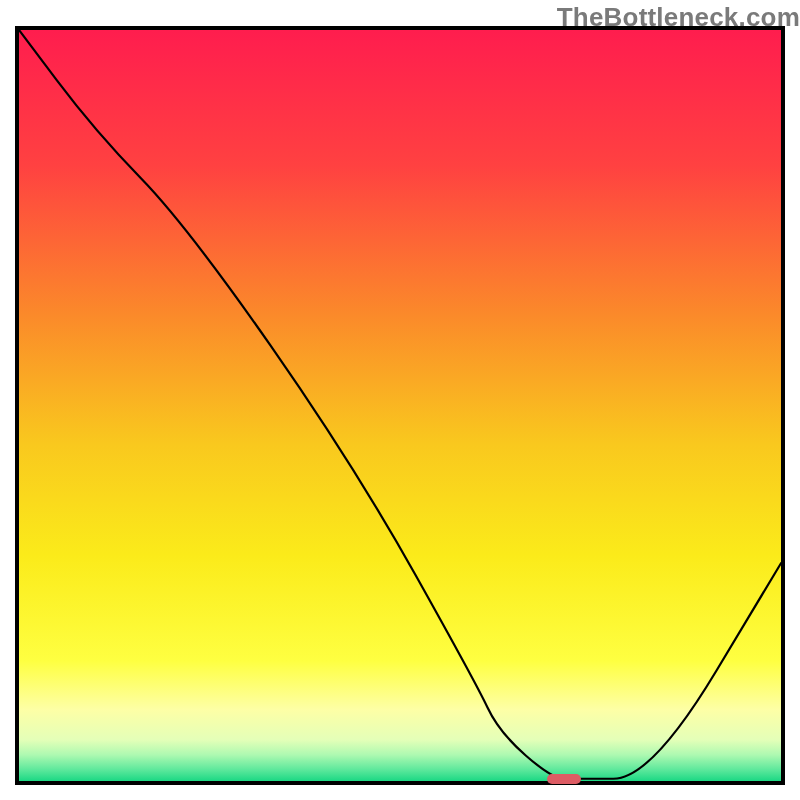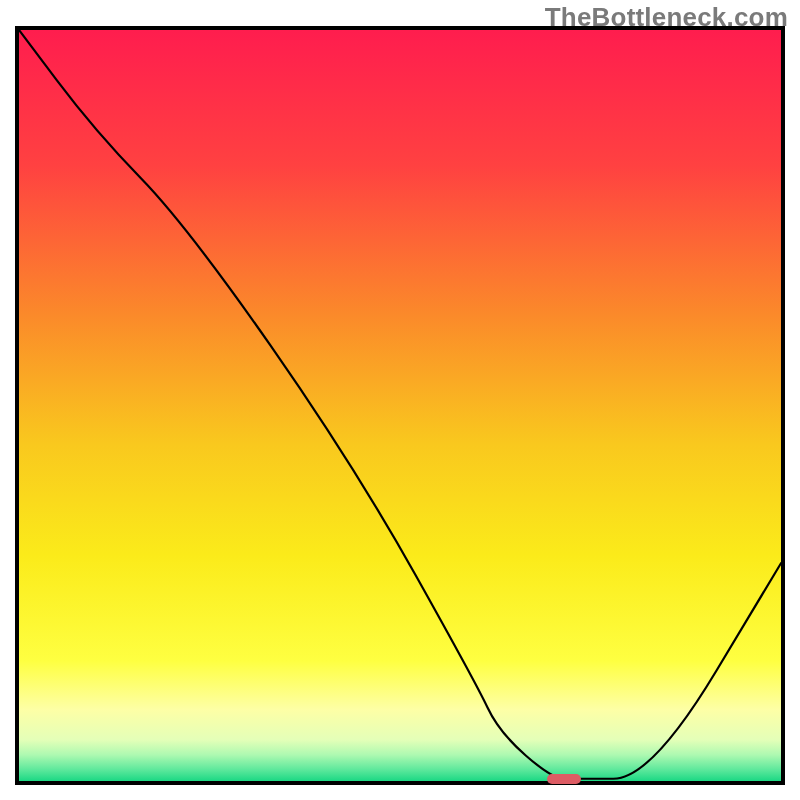--- a/index.html
+++ b/index.html
@@ -5,21 +5,21 @@
   * { margin: 0; padding: 0; box-sizing: border-box; }
   html, body { width: 800px; height: 800px; overflow: hidden; background: #fff; }
   .frame {
     position: relative;
     width: 800px;
     height: 800px;
   }
   .watermark {
     position: absolute;
     top: 2px;
-    right: 12px;
+    right: 0;
     font-family: Arial, Helvetica, sans-serif;
     font-size: 26px;
     font-weight: 600;
     color: #7a7a7a;
     letter-spacing: 0.2px;
     text-align: right;
   }
   .plot-outer {
     position: absolute;
     left: 15px;

